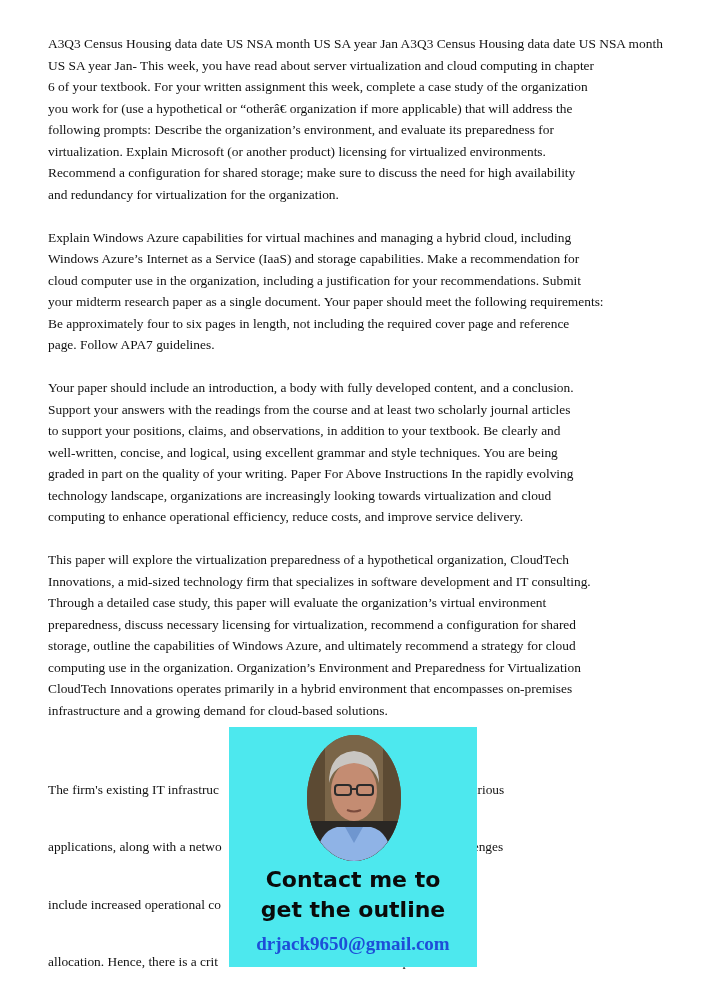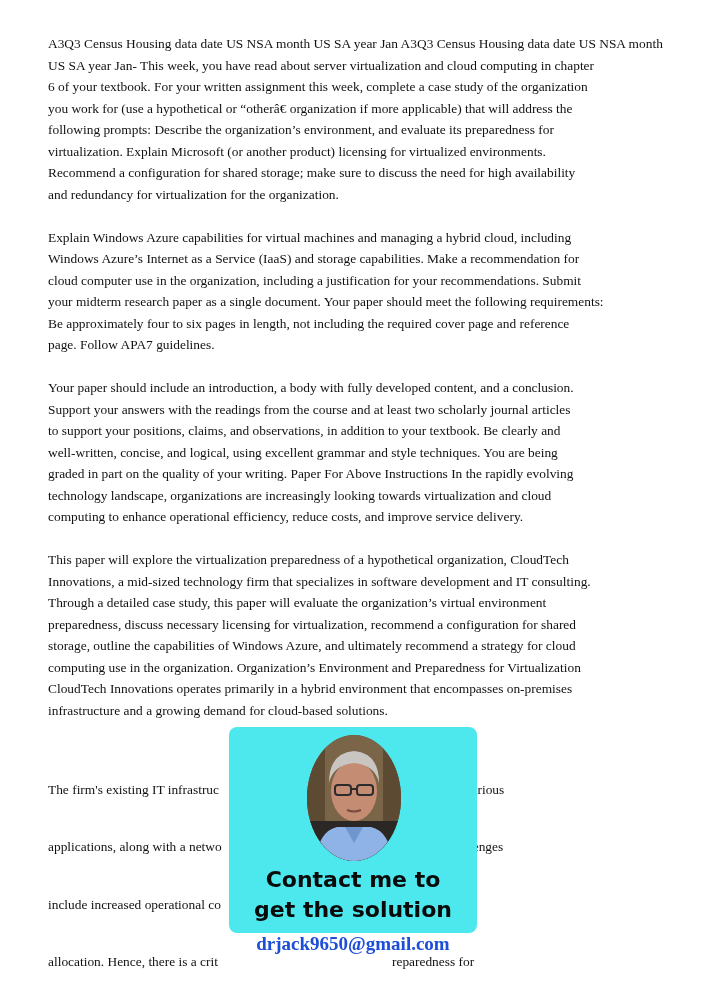--- a/index.html
+++ b/index.html
@@ -29,24 +29,23 @@
       font-size: 13.4px;
       line-height: 21.5px;
       height: 21.5px;
       white-space: nowrap;
     }
     .promo-card {
       position: absolute;
       left: 229px;
       top: 727px;
       width: 248px;
-      height: 206px;
+      height: 240px;
       background: #4de8ee;
       box-sizing: border-box;
-      border-radius: 8px;
     }
     .avatar {
       position: absolute;
       left: 78px;
       top: 8px;
       width: 94px;
       height: 126px;
       border-radius: 50%;
       overflow: hidden;
       background: #6b5a44;
@@ -142,15 +141,15 @@
       <path d="M38 92 L47 108 L56 92 Z" fill="#6f96cf"></path>
       <ellipse cx="47" cy="56" rx="23" ry="30" fill="#c48c72"></ellipse>
       <path d="M22 48 Q22 18 47 16 Q72 18 72 48 Q68 30 47 28 Q26 30 22 48 Z" fill="#c9c6c2"></path>
       <rect x="28" y="50" width="16" height="10" rx="3" fill="none" stroke="#2b2b2b" stroke-width="2"></rect>
       <rect x="50" y="50" width="16" height="10" rx="3" fill="none" stroke="#2b2b2b" stroke-width="2"></rect>
       <line x1="44" y1="54" x2="50" y2="54" stroke="#2b2b2b" stroke-width="2"></line>
       <path d="M40 75 Q47 78 54 75" stroke="#7a4a3c" stroke-width="2" fill="none"></path>
     </svg>
   </div>
   <div class="promo-line promo-line-1">Contact me to</div>
-  <div class="promo-line promo-line-2">get the solution</div>
+  <div class="promo-line promo-line-2">get the outline</div>
   <div class="promo-email">drjack9650@gmail.com</div>
 </div>
 
 </body></html>

